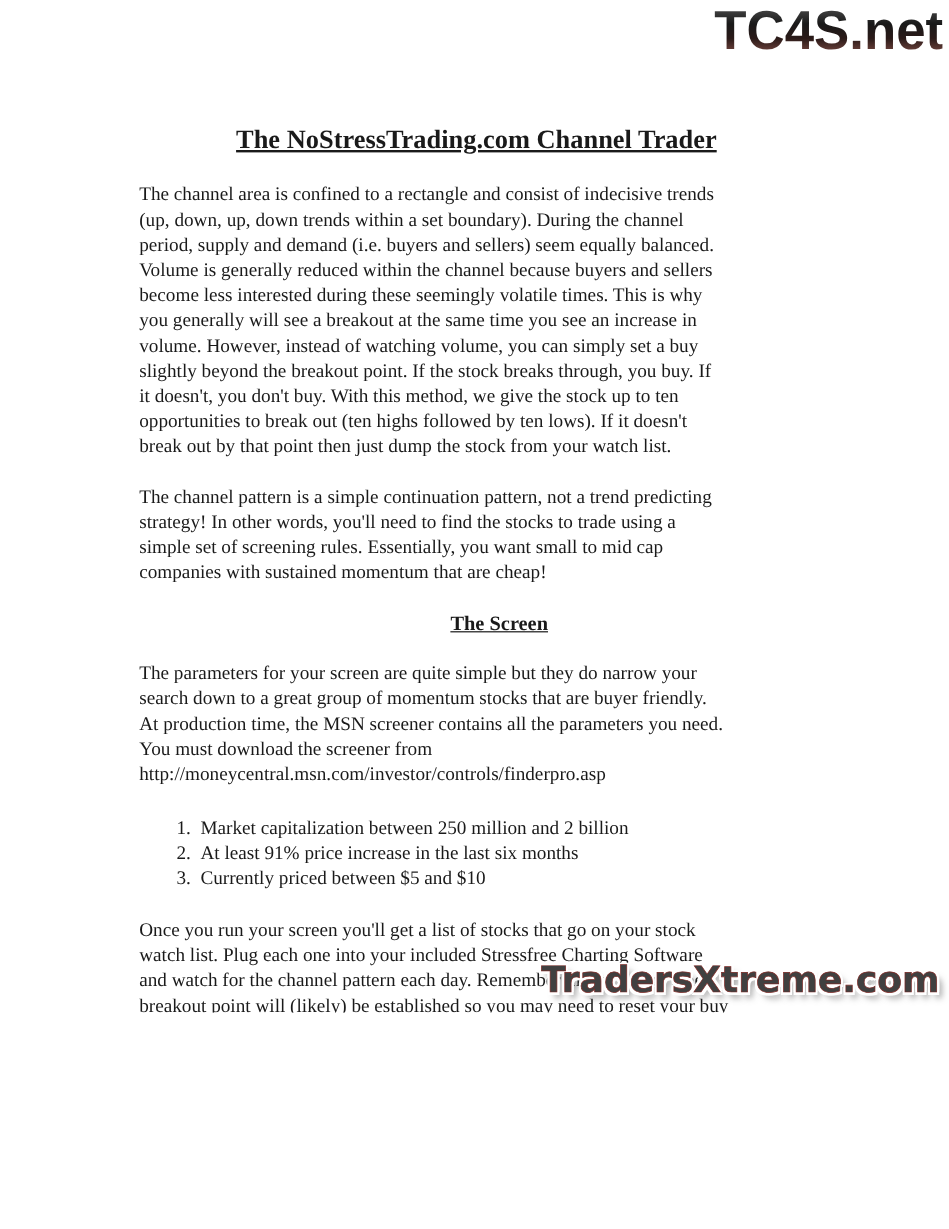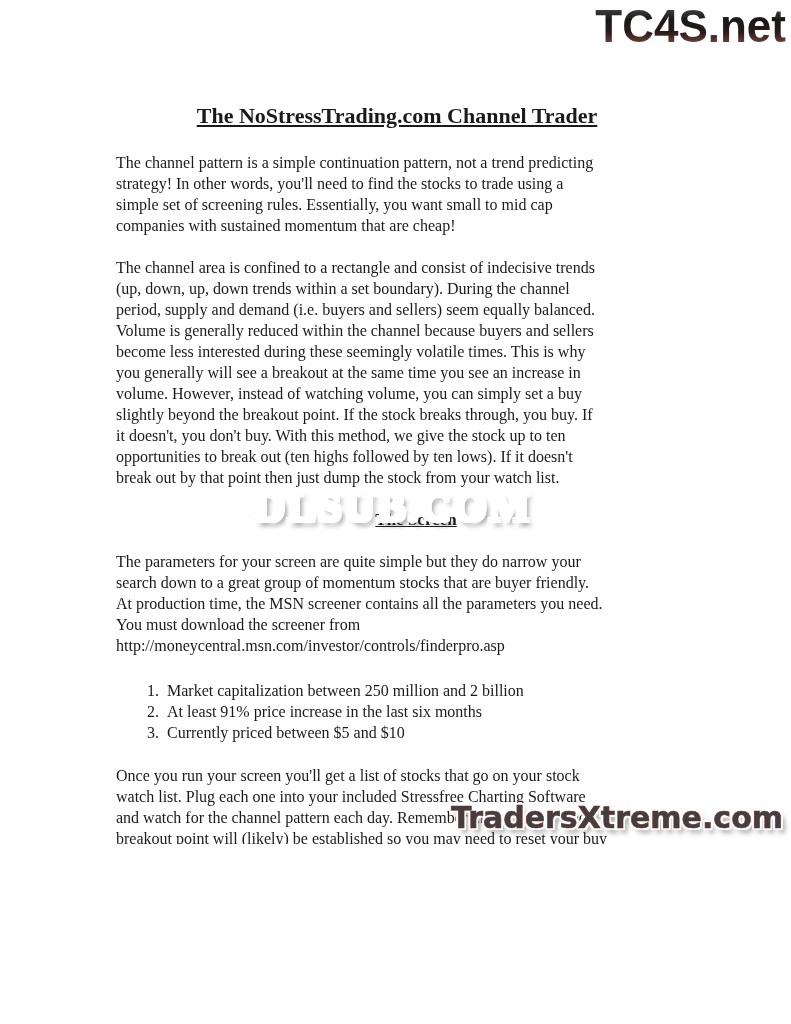--- a/index.html
+++ b/index.html
@@ -118,36 +118,36 @@
 <body>
 
 <div class="page">
 
   <div class="tc4s-logo">TC4S.net</div>
 
   <div class="content">
 
     <h1 class="doc-title">The NoStressTrading.com Channel Trader</h1>
 
-    <p class="para">The channel pattern is a simple continuation pattern, not a trend predicting
-strategy!  In other words, you'll need to find the stocks to trade using a
-simple set of screening rules.  Essentially, you want small to mid cap
-companies with sustained momentum that are cheap!</p>
-
     <p class="para">The channel area is confined to a rectangle and consist of indecisive trends
 (up, down, up, down trends within a set boundary). During the channel
 period, supply and demand (i.e. buyers and sellers) seem equally balanced.
 Volume is generally reduced within the channel because buyers and sellers
 become less interested during these seemingly volatile times.  This is why
 you generally will see a breakout at the same time you see an increase in
 volume.  However, instead of watching volume, you can simply set a buy
 slightly beyond the breakout point.  If the stock breaks through, you buy.  If
 it doesn't, you don't buy.  With this method, we give the stock up to ten
 opportunities to break out (ten highs followed by ten lows).  If it doesn't
 break out by that point then just dump the stock from your watch list.</p>
+
+    <p class="para">The channel pattern is a simple continuation pattern, not a trend predicting
+strategy!  In other words, you'll need to find the stocks to trade using a
+simple set of screening rules.  Essentially, you want small to mid cap
+companies with sustained momentum that are cheap!</p>
 
     <h2 class="sub-heading">The Screen</h2>
 
     <p class="para tight">The parameters for your screen are quite simple but they do narrow your
 search down to a great group of momentum stocks that are buyer friendly.
 At production time, the MSN screener contains all the parameters you need.
 You must download the screener from
 http://moneycentral.msn.com/investor/controls/finderpro.asp</p>
 
     <ol class="rules-list">
@@ -159,19 +159,16 @@
     <p class="para">Once you run your screen you'll get a list of stocks that go on your stock
 watch list.  Plug each one into your included Stressfree Charting Software
 and watch for the channel pattern each day.  Remember that each day a new
 breakout point will (likely) be established so you may need to reset your buy
 position each day.</p>
 
     <p class="para">That's it!</p>
 
   </div>
 
-  <div class="dlsub-logo">
-    <span class="inner">DLSUB.COM</span>
-  </div>
 
   <div class="tx-logo">TradersXtreme.com</div>
 
 </div>
 
 </body></html>

